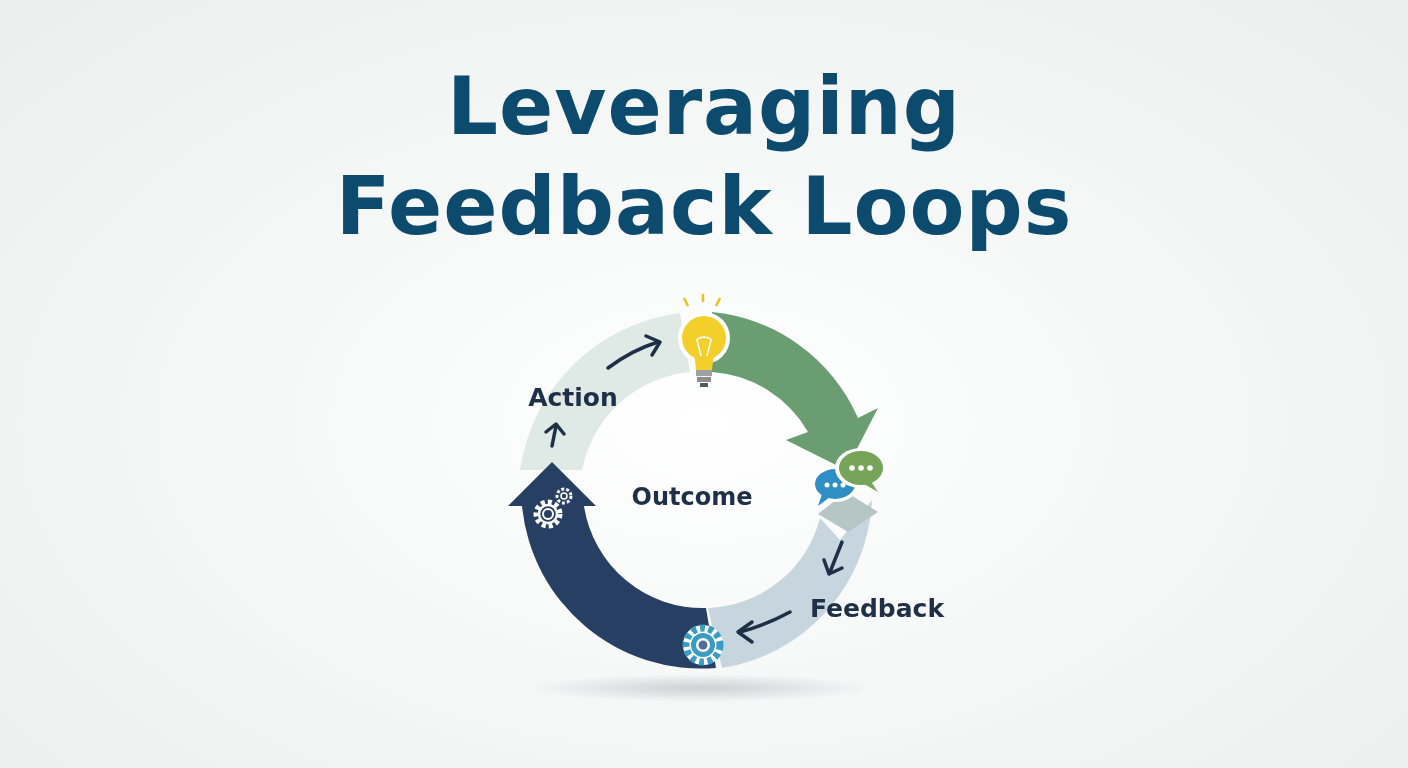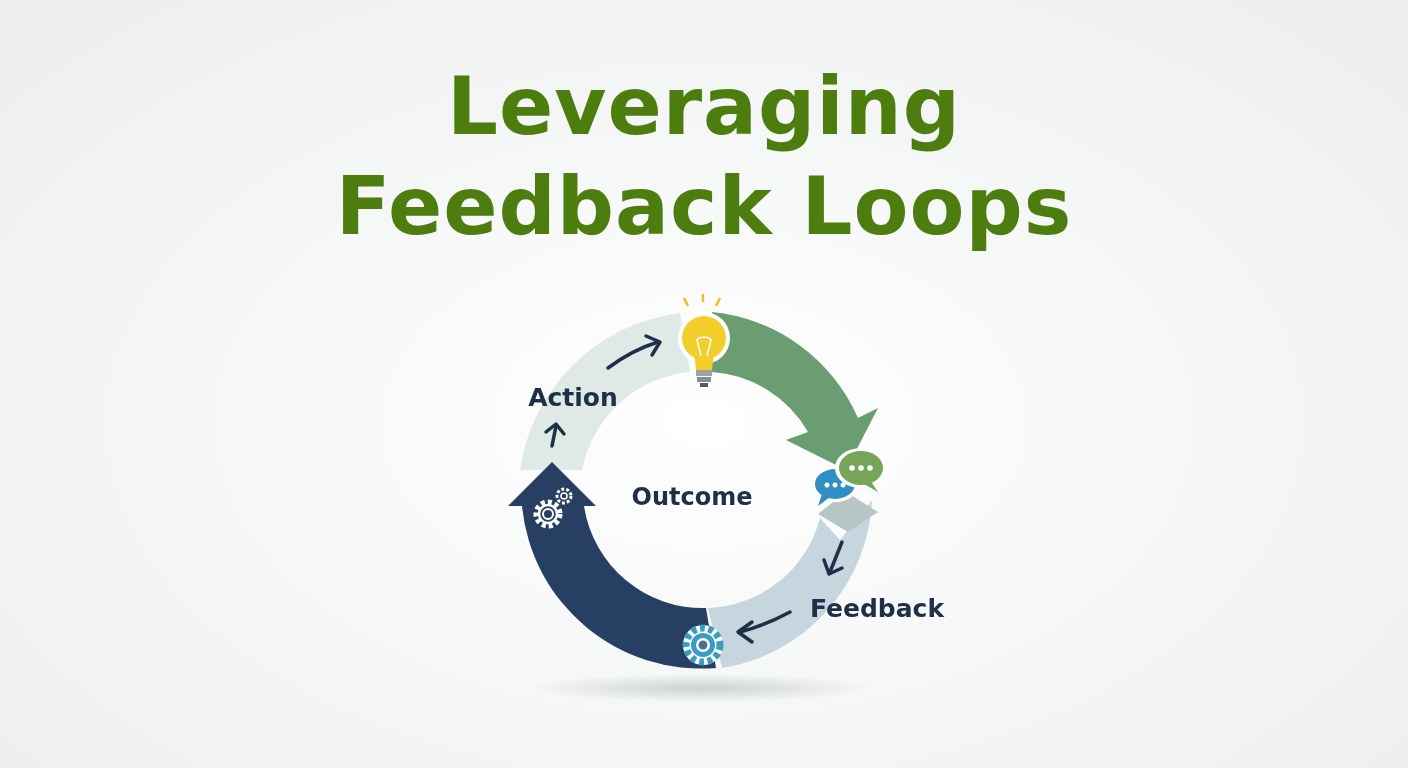--- a/index.html
+++ b/index.html
@@ -3,21 +3,21 @@
 <meta charset="utf-8">
 <style>
   html, body { margin:0; padding:0; }
   body {
     width:1408px; height:768px; overflow:hidden; position:relative;
     background: radial-gradient(ellipse at 50% 55%, #ffffff 0%, #f6f7f7 45%, #eceeee 100%);
     font-family: "Liberation Sans", sans-serif;
   }
   .title {
     position:absolute; left:0; width:1408px; text-align:center;
-    color:#4d7c0f; font-weight:700; font-size:80px; letter-spacing:1px;
+    color:#0c4a6e; font-weight:700; font-size:80px; letter-spacing:1px;
     font-family: "DejaVu Sans", sans-serif;
   }
   #t1 { top:60px; }
   #t2 { top:160px; }
   svg.diagram { position:absolute; left:0; top:0; }
   .lbl { font-family:"DejaVu Sans", sans-serif; font-weight:700; fill:#1e2f48; }
 </style>
 </head>
 <body>
 

